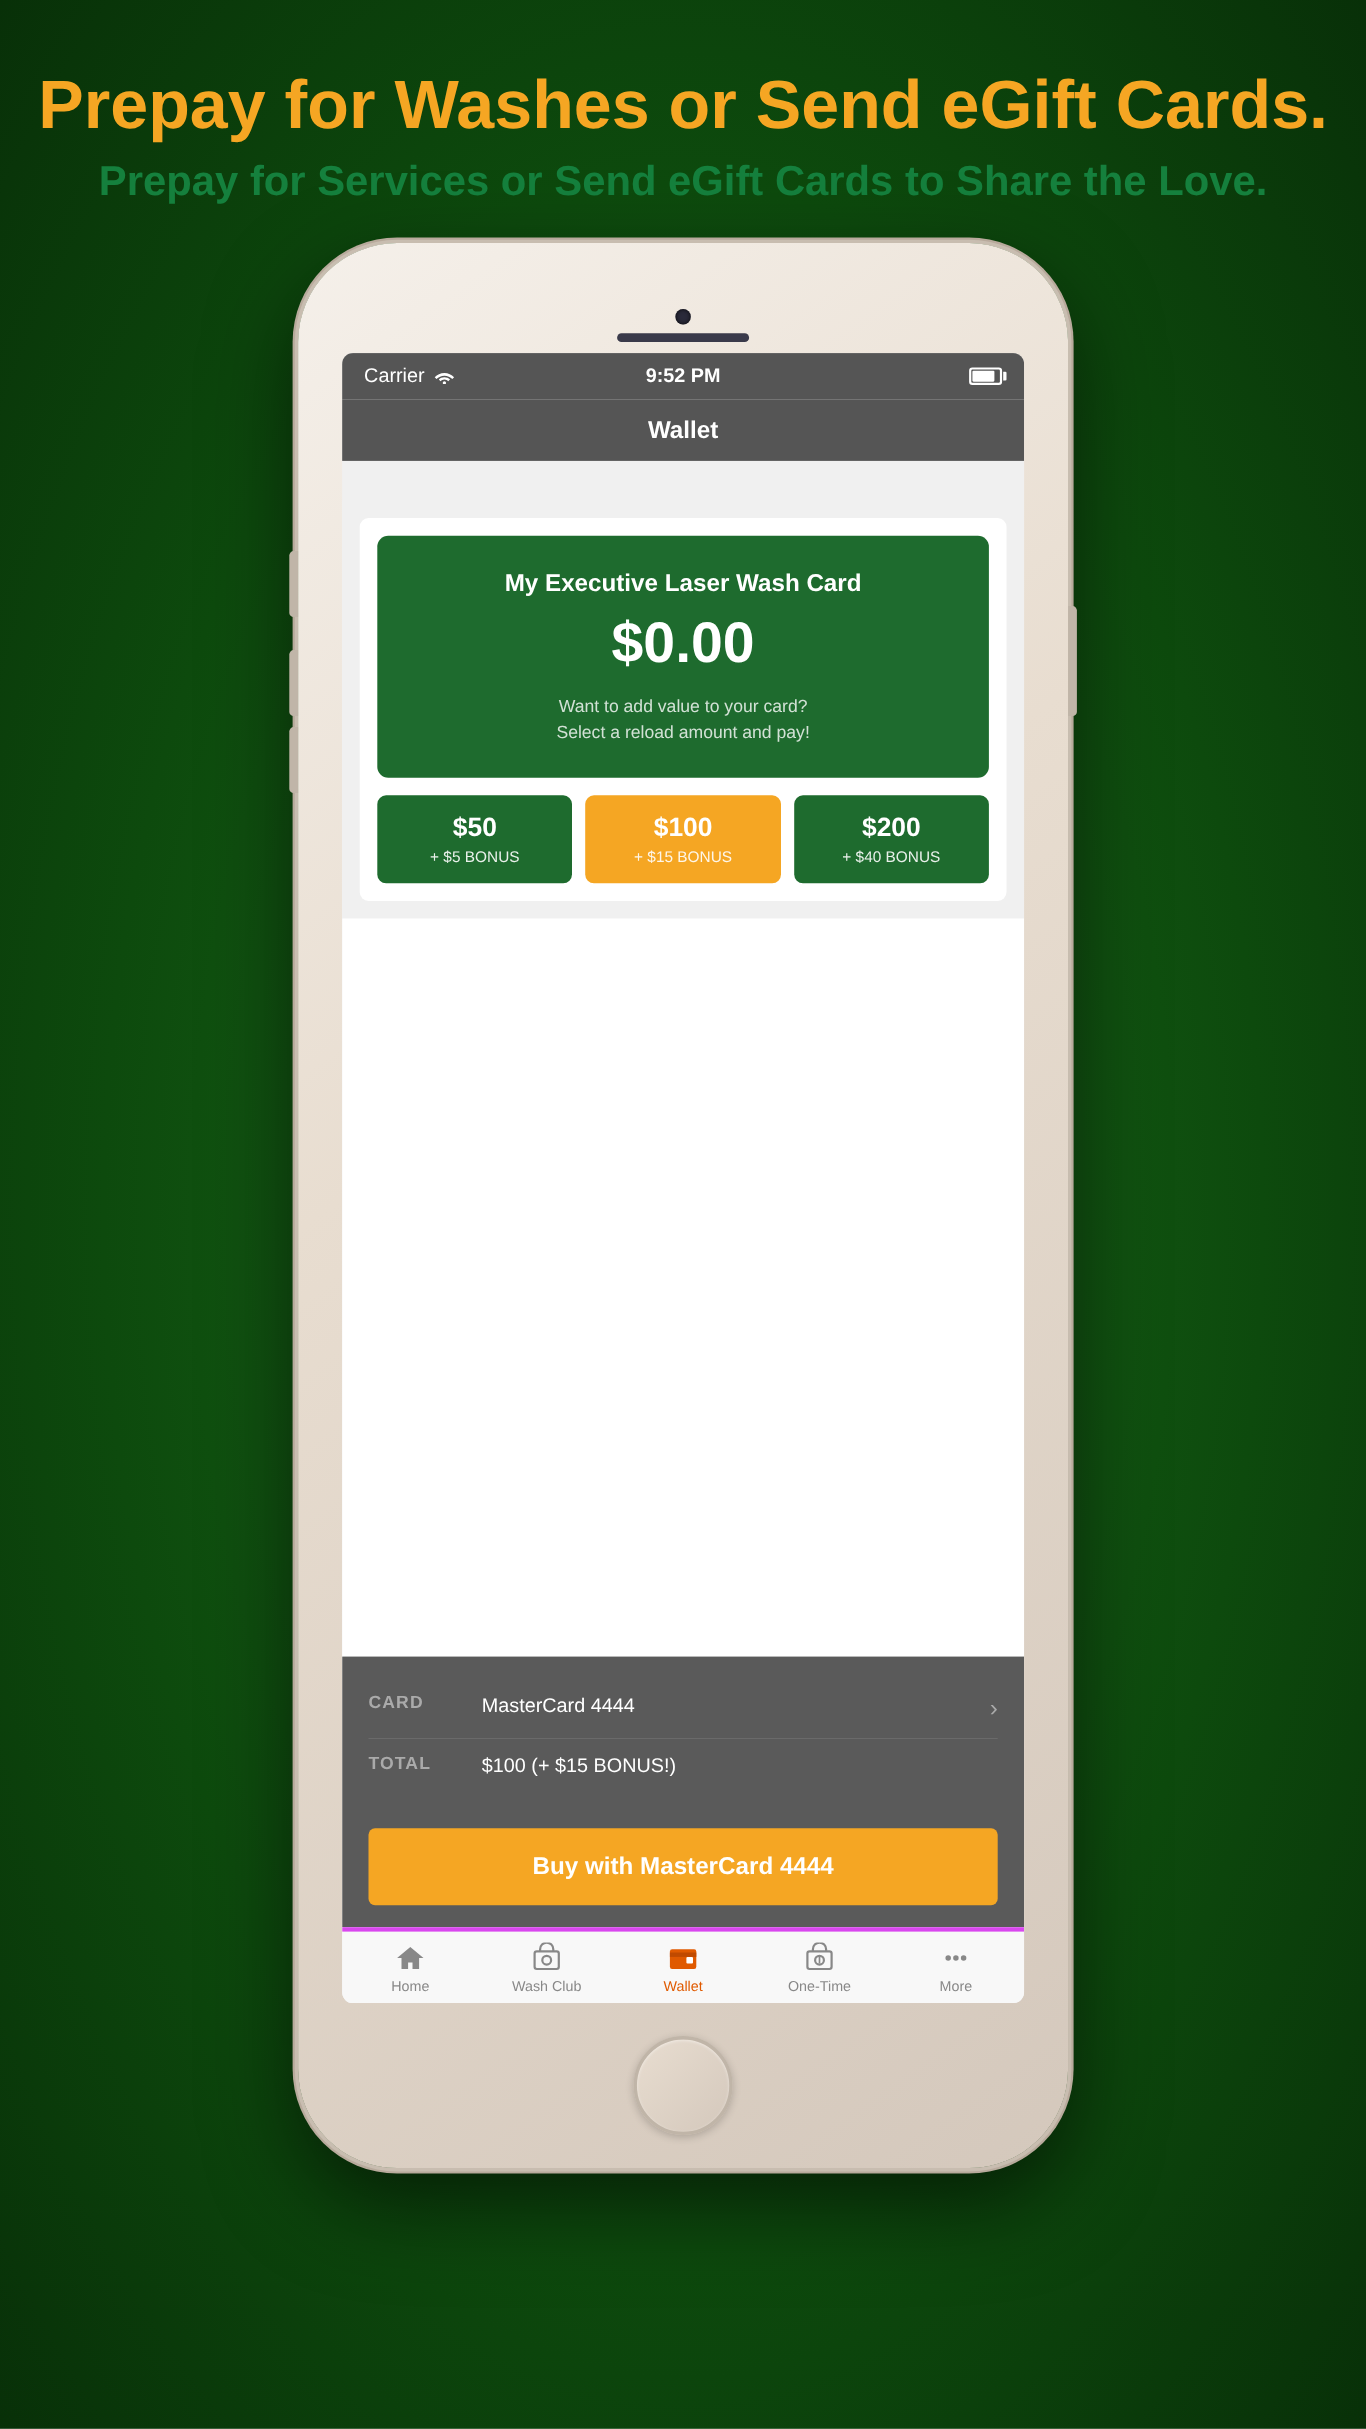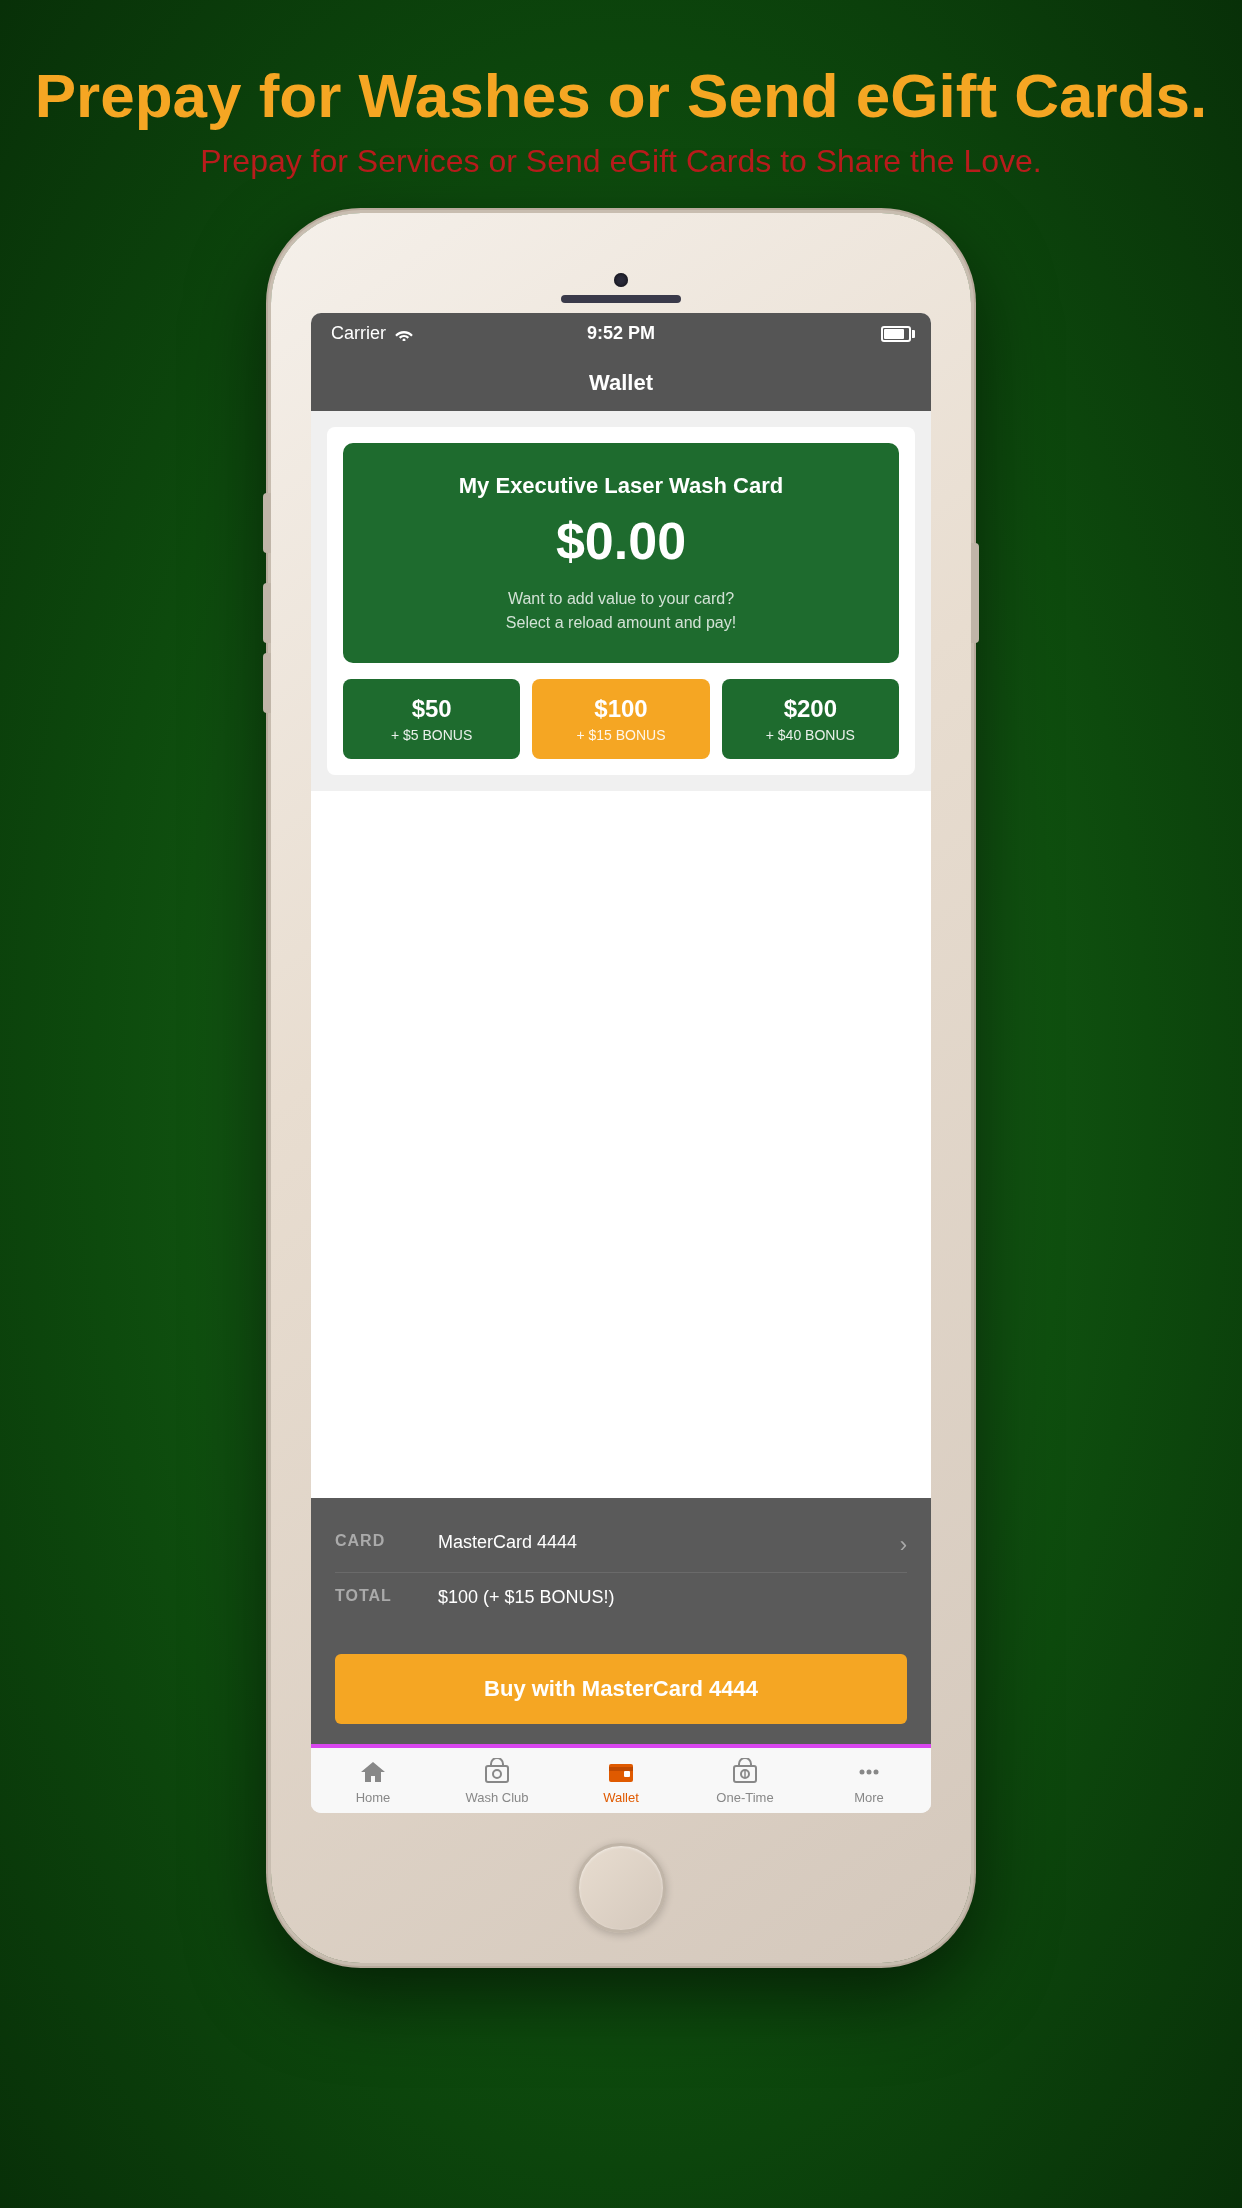--- a/index.html
+++ b/index.html
@@ -19,23 +19,23 @@
       padding-top: 60px;
       margin-bottom: 30px;
     }
     .header-title {
       font-size: 62px;
       font-weight: 800;
       color: #f5a623;
       line-height: 1.15;
     }
     .header-subtitle {
-      font-size: 32px;
-      font-weight: 400;
-      color: #b91c1c;
+      font-size: 38px;
+      font-weight: 700;
+      color: #15803d;
       margin-top: 10px;
       line-height: 1.3;
     }
 
     
     .phone-shell {
       width: 700px;
       height: 1750px;
       background: linear-gradient(145deg, #f5f0ea 0%, #e8ddd0 40%, #d4c8bc 100%);
       border-radius: 90px;
@@ -180,20 +180,21 @@
       font-weight: 600;
     }
 
     
     .screen-content {
       flex: 1;
       background: #f0f0f0;
       overflow: hidden;
       display: flex;
       flex-direction: column;
+      margin-top: 36px;
     }
 
     
     .card-area {
       background: white;
       margin: 16px;
       border-radius: 8px;
       padding: 16px;
     }
 

